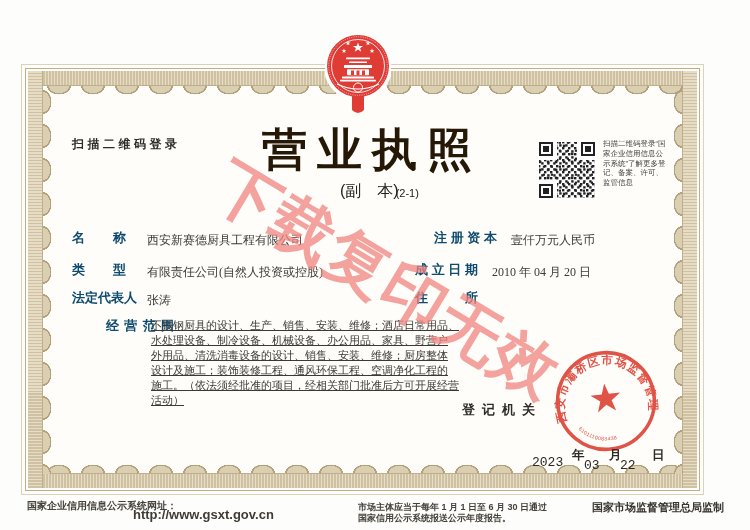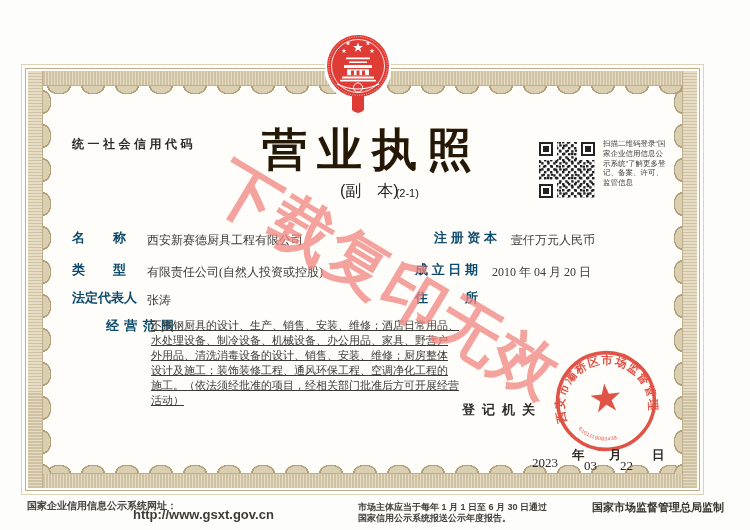--- a/index.html
+++ b/index.html
@@ -47,21 +47,21 @@
   .flabel.w63{width:63px;}
   .fvalue{position:absolute;font-size:12px;color:#3d3935;white-space:nowrap;font-family:Liberation Serif, serif;}
   .scopeline{font-size:11px;line-height:15px;color:#3d3935;white-space:nowrap;text-decoration:underline;}
   .addrline{font-size:10px;line-height:13.5px;color:#3d3935;white-space:nowrap;}
   
   .reg-authority{position:absolute;left:462px;top:401px;font-size:13px;font-weight:700;
     letter-spacing:7px;color:#2e2b27;z-index:2;white-space:nowrap;}
   .seal{position:absolute;left:554px;top:349px;width:104px;height:104px;z-index:4;
     opacity:.88;mix-blend-mode:multiply;transform:rotate(-6deg);}
   .dateline{position:absolute;z-index:2;font-size:12.5px;color:#2e2b27;}
-  .dateline.num{font-family:Liberation Serif, serif;font-size:13px;color:#2a2824;}
+  .dateline.num{font-family:Liberation Mono, monospace;font-size:13px;color:#2a2824;}
   
   .foot{position:absolute;color:#45413b;z-index:2;white-space:nowrap;}
   .f-weblabel{left:27px;top:499px;font-size:10px;font-weight:600;}
   .f-url{left:133px;top:507px;font-size:13px;font-weight:600;color:#3f3b36;}
   .f-notice1{left:358px;top:501px;font-size:9px;font-weight:600;}
   .f-notice2{left:358px;top:512px;font-size:9px;font-weight:600;}
   .f-producer{left:592px;top:500px;font-size:11px;font-weight:600;color:#38352f;}
   
   .watermark{position:absolute;left:236px;top:152px;z-index:6;font-size:64px;line-height:1;
     font-weight:700;letter-spacing:1px;color:rgba(240,131,127,0.75);white-space:nowrap;
@@ -105,21 +105,21 @@
     </g>
     <g fill="#e03c36">
       <rect x="26" y="36.5" width="3" height="4.7"></rect>
       <rect x="31.5" y="36.5" width="3" height="4.7"></rect>
       <rect x="37" y="36.5" width="3" height="4.7"></rect>
     </g>
     <path d="M12,50 Q33,60 54,50" fill="none" stroke="#ffffff" stroke-width="1.2"></path>
     <circle cx="33" cy="53.5" r="4.5" fill="none" stroke="#ffffff" stroke-width="1"></circle>
   </svg>
 
-  <div class="code-label">统一社会信用代码</div>
+  <div class="code-label">扫描二维码登录</div>
 
   <div class="title">营业执照</div>
   <div class="subtitle">
     <span>(副　本)</span><span class="copyno">(2-1)</span>
   </div>
 
   <svg class="qr" viewBox="0 0 29 29">
     <rect width="29" height="29" fill="#ffffff"></rect>
     <defs>
       <pattern id="qrp" width="3" height="3" patternUnits="userSpaceOnUse">

